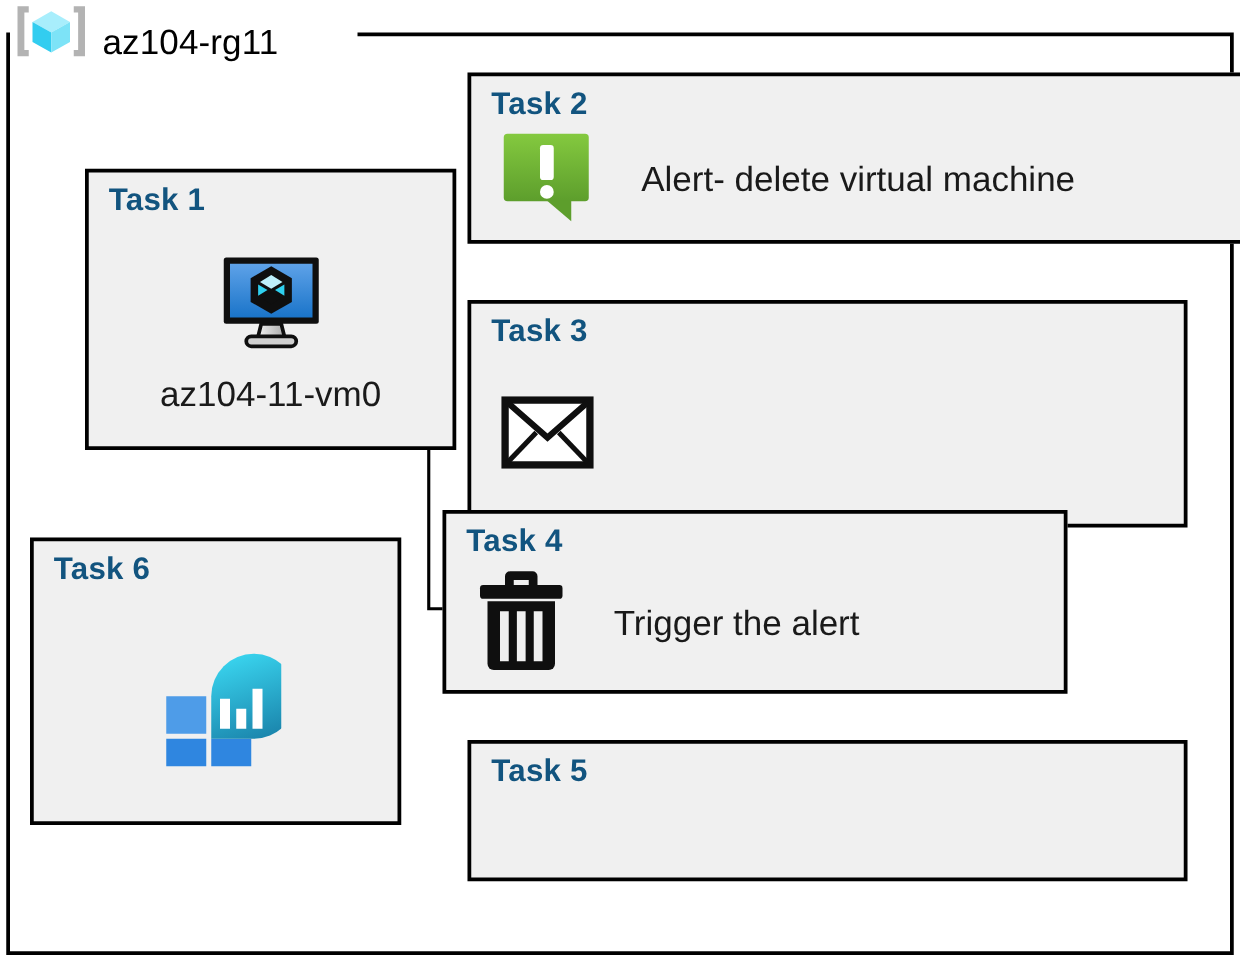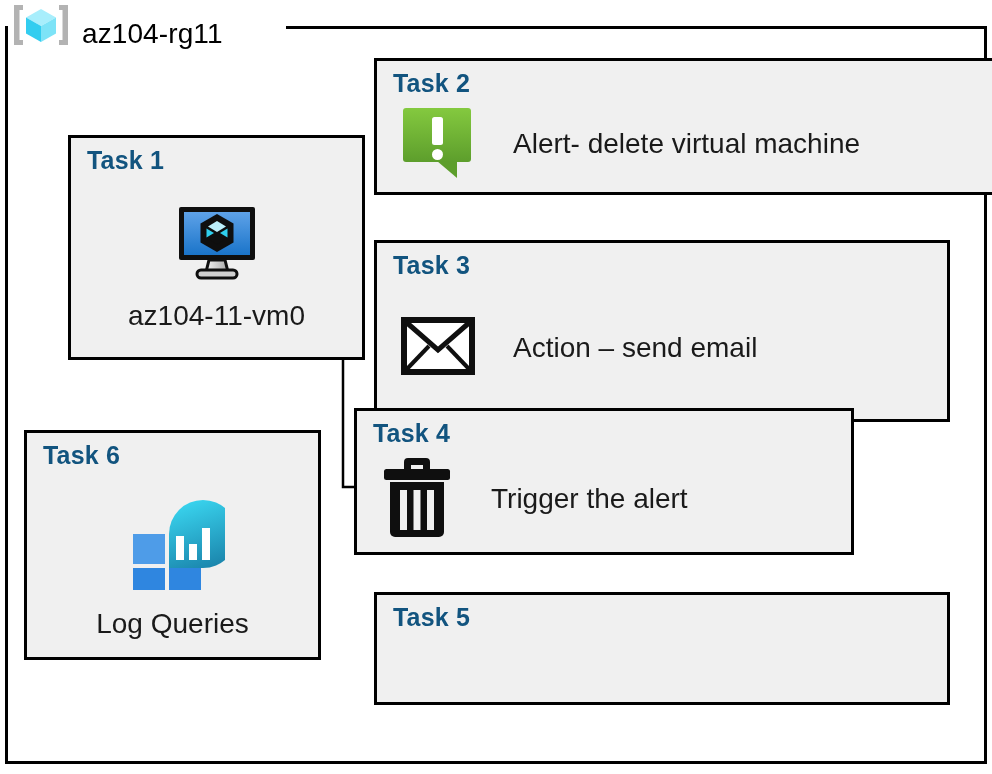--- a/index.html
+++ b/index.html
@@ -206,21 +206,20 @@
         <rect x="12" y="78" width="32" height="30" fill="#2f86e0"></rect>
         <rect x="48" y="78" width="32" height="30" fill="#2f86e0"></rect>
 
         <path d="M48 44 A34 34 0 1 1 82 78 L48 78 Z" fill="url(#logBubble)"></path>
 
         <rect x="55" y="46" width="8" height="24" fill="#ffffff"></rect>
         <rect x="68" y="54" width="8" height="16" fill="#ffffff"></rect>
         <rect x="81" y="38" width="8" height="32" fill="#ffffff"></rect>
       </svg>
     </span>
-    <span class="card-label">Log Queries</span>
   </div>
 </div>
 
 <div class="card card-right" id="card-task2">
   <div class="card-title">Task 2</div>
   <div class="card-body">
     <span class="icon">
       <svg width="74" height="76" viewBox="0 0 74 76" xmlns="http://www.w3.org/2000/svg">
         <defs>
           <linearGradient id="alertGreen" x1="0" y1="0" x2="0" y2="1">
@@ -242,21 +241,20 @@
   <div class="card-title">Task 3</div>
   <div class="card-body">
     <span class="icon">
       <svg width="74" height="58" viewBox="0 0 74 58" xmlns="http://www.w3.org/2000/svg">
         <rect x="3" y="3" width="68" height="52" fill="#ffffff" stroke="#0f0f0f" stroke-width="6"></rect>
         <path d="M5 5 L37 33 L69 5" fill="none" stroke="#0f0f0f" stroke-width="5"></path>
         <path d="M5 53 L28 29" fill="none" stroke="#0f0f0f" stroke-width="4"></path>
         <path d="M69 53 L46 29" fill="none" stroke="#0f0f0f" stroke-width="4"></path>
       </svg>
     </span>
-    <span class="card-label">Action – send email</span>
   </div>
 </div>
 
 <div class="card card-right" id="card-task4">
   <div class="card-title">Task 4</div>
   <div class="card-body">
     <span class="icon">
       <svg width="72" height="86" viewBox="0 0 72 86" xmlns="http://www.w3.org/2000/svg">
 
         <path d="M27 4 h18 a4 4 0 0 1 4 4 v7 h-7 v-4 h-12 v4 h-7 v-7 a4 4 0 0 1 4 -4 z" fill="#0f0f0f"></path>

